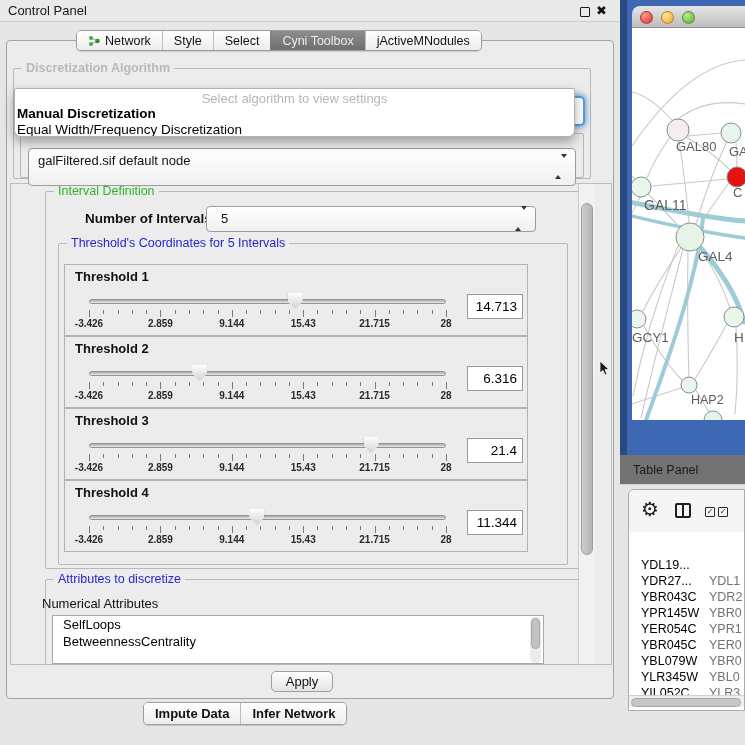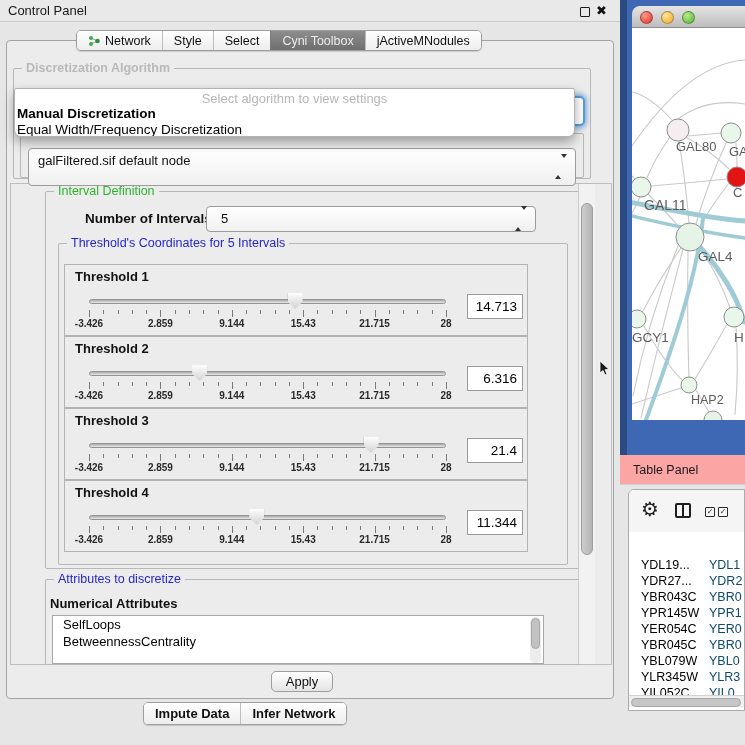--- a/index.html
+++ b/index.html
@@ -74,61 +74,61 @@
     filter:drop-shadow(0 0 1px #7e7e7e)}
   .ticks{position:absolute;left:0;top:17px;width:100%;height:8px}
   .ticks i{position:absolute;top:0;width:1px;height:4px;background:#7a7a7a}
   .ticks i.maj{height:7px}
   .ticklabels{position:absolute;left:0;top:25px;width:100%;height:12px}
   .ticklabels span{position:absolute;transform:translateX(-50%);font-size:10px;font-weight:bold;color:#2a2a2a;white-space:nowrap}
   .vbox{position:absolute;left:402px;top:29px;width:56px;height:25px;background:#fff;border:1px solid #9a9a9a;
     font-size:13.5px;color:#000;text-align:right;line-height:23px;padding-right:5px}
 
   .attr-group{left:45px;top:579px;width:536px;height:86px}
-  .num-attr-label{left:50px;top:596px;font-size:13px;font-weight:bold;color:#111}
+  .num-attr-label{left:42px;top:596px;font-size:13px;font-weight:normal;color:#111}
   .attr-list{left:52px;top:615px;width:492px;height:49px;background:#fff;border:1px solid #a8a8a8;overflow:hidden}
   .attr-item{font-size:13px;color:#000;line-height:17px;padding-left:10px;white-space:nowrap}
   .attr-vscroll{position:absolute;right:2px;top:1px;width:11px;height:46px;background:#ececec;border-radius:5px}
   .attr-vthumb{position:absolute;left:1px;top:1px;width:9px;height:31px;background:#c2c2c2;border:1px solid #a7a7a7;border-radius:5px}
 
   .apply-btn{left:271px;top:671px;width:62px;height:21px;background:linear-gradient(#ffffff,#e4e4e4);
     border:1px solid #9e9e9e;border-radius:5px;font-size:13px;color:#111;text-align:center;line-height:19px}
 
   
   .net-window{left:620px;top:0;width:125px;height:455px;background:#3e68b4}
   .net-dark{left:620px;top:0;width:7px;height:455px;background:#2b4b80}
   .net-titlebar{left:632px;top:6px;width:113px;height:22px;border-radius:8px 0 0 0;
     background:linear-gradient(#e5e5e5,#bdbdbd);border-bottom:1px solid #8f8f8f}
   .tl{position:absolute;top:4.5px;width:13px;height:13px;border-radius:50%;border:0.5px solid rgba(0,0,0,.3)}
   .tl-red{left:8px;background:radial-gradient(circle at 35% 30%,#ff9a8e,#e03325)}
   .tl-yellow{left:29px;background:radial-gradient(circle at 35% 30%,#ffe49a,#f0a725)}
   .tl-green{left:50px;background:radial-gradient(circle at 35% 30%,#b8eb8e,#53b42e)}
   .net-canvas{left:632px;top:28px;width:113px;height:392px;background:#fff;overflow:hidden}
 
   
-  .tp-header{left:620px;top:455px;width:125px;height:30px;background:#fca5a5;border-bottom:1px solid #d0d0d0;
+  .tp-header{left:620px;top:455px;width:125px;height:30px;background:#737373;border-bottom:1px solid #d0d0d0;
     font-size:12.5px;color:#1a1a1a;line-height:30px;padding-left:13px}
   .tp-card{left:628px;top:489px;width:117px;height:222px;background:#fff;border:1px solid #ababab;
     border-radius:6px 0 0 0;overflow:hidden}
   .tp-toolbar{position:absolute;left:0;top:0;width:100%;height:42px;background:#f5f5f5}
   .gear{position:absolute;left:12px;top:7px;font-size:20px;color:#1d1d1d;line-height:24px}
   .split-icon{position:absolute;left:46px;top:13px;width:16px;height:15px;border:2px solid #1f1f1f;border-radius:2px}
   .split-icon::after{content:"";position:absolute;left:5px;top:0;width:2px;height:11px;background:#1f1f1f}
   .chk{position:absolute;top:17px;width:10px;height:10px;border:1.5px solid #2a2a2a;border-radius:1px;
     font-size:8px;font-weight:bold;color:#2a2a2a;text-align:center;line-height:8px}
   .chk1{left:76px}.chk2{left:89px}
   .tp-head-row{position:absolute;left:0;top:42px;width:100%;height:25px}
   .tp-hc{position:absolute;top:0;height:25px;background:#cbe7f2;border:1px solid #9fc3d2;
     font-size:12.5px;color:#000;line-height:23px;text-align:center}
   .tp-hc1{left:4px;width:69px}
   .tp-hc2{left:72px;width:60px;text-align:right;padding-right:3px}
   #tp-rows{position:absolute;left:0;top:67px;width:100%;height:140px;overflow:hidden}
   .tp-row{position:relative;height:16px}
   .tp-row .c1{position:absolute;left:12px;top:0;font-size:12.5px;color:#000;line-height:16px;white-space:nowrap}
-  .tp-row .c2{position:absolute;left:80px;top:0;font-size:12.5px;color:#0c4a6e;line-height:16px;white-space:nowrap}
+  .tp-row .c2{position:absolute;left:80px;top:16px;font-size:12.5px;color:#737373;line-height:16px;white-space:nowrap}
   .tp-hscroll{left:629px;top:695px;width:115px;height:12px;background:#efefef;border-top:1px solid #d2d2d2}
   .tp-hthumb{position:absolute;left:2px;top:1.5px;width:110px;height:9px;background:#c6c6c6;border:1px solid #a6a6a6;border-radius:5px}
 
   .net-glyph{display:inline-block;width:13px;height:12px}
   .cursor{left:599px;top:361px;z-index:20}
 </style>
 </head>
 <body>
 
 <div class="stage">

